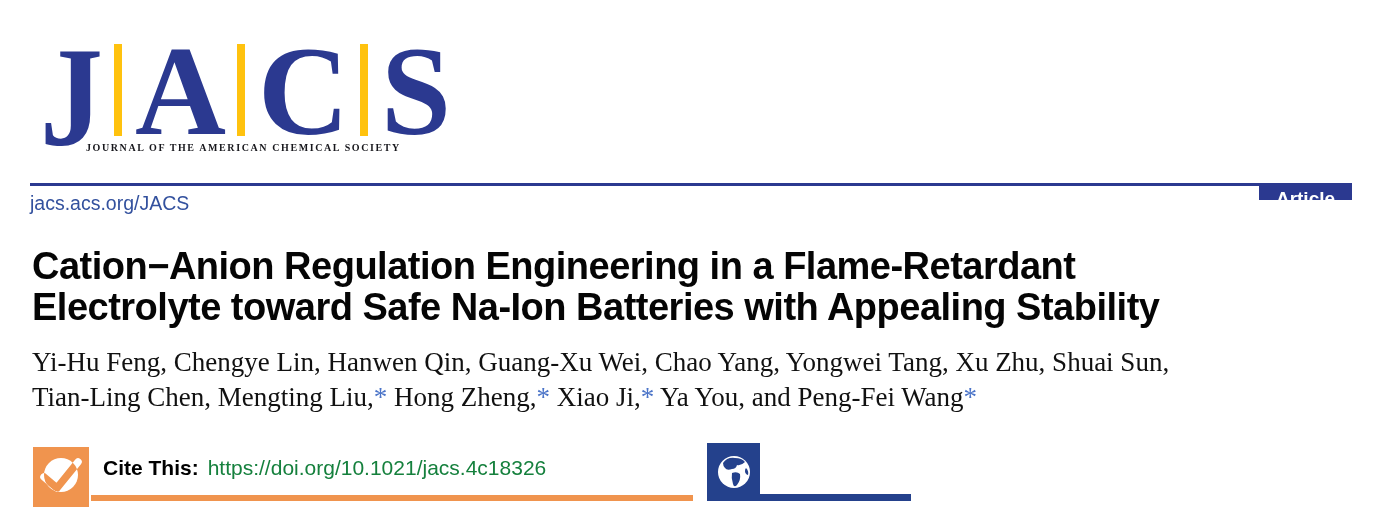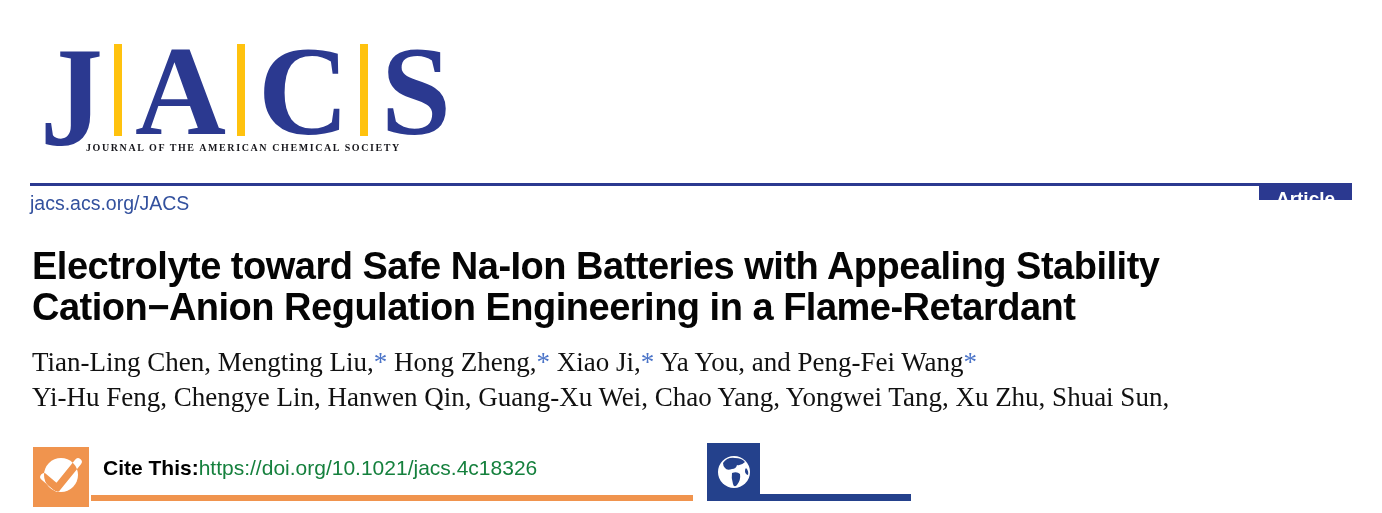--- a/index.html
+++ b/index.html
@@ -73,21 +73,21 @@
   .cite-icon-box {
     position: absolute; left: 33px; top: 447px;
     width: 56px; height: 60px; background: #F0944E;
   }
   .cite-underline {
     position: absolute; left: 91px; top: 495px;
     width: 602px; height: 6px; background: #F0944E;
   }
   .cite-text {
     position: absolute; left: 103px; top: 456px;
-    font-size: 21px; display: flex; align-items: baseline;
+    font-size: 21px; display: flex; gap: 9px; align-items: baseline;
   }
   .cite-label { font-weight: bold; color: #000000; }
   .doi-link { color: #15803d; text-decoration: none; }
 
   
   .globe-box {
     position: absolute; left: 707px; top: 443px;
     width: 53px; height: 58px; background: #24418C;
     display: flex; align-items: center; justify-content: center;
   }
@@ -119,27 +119,27 @@
     <div class="tagline">JOURNAL OF THE AMERICAN CHEMICAL SOCIETY</div>
   </div>
 
   <div class="header-rule">
     <div class="article-badge">Article</div>
   </div>
 
   <a class="pubs-link" href="#">jacs.acs.org/JACS</a>
 
   <div class="paper-title">
+    <div>Cation−Anion Regulation Engineering in a Flame-Retardant</div>
     <div>Electrolyte toward Safe Na-Ion Batteries with Appealing Stability</div>
-    <div>Cation−Anion Regulation Engineering in a Flame-Retardant</div>
   </div>
 
   <div class="authors">
+    <div>Yi-Hu Feng, Chengye Lin, Hanwen Qin, Guang-Xu Wei, Chao Yang, Yongwei Tang, Xu Zhu, Shuai Sun,</div>
     <div><span>Tian-Ling Chen, Mengting Liu,</span><span class="star">*</span><span> Hong Zheng,</span><span class="star">*</span><span> Xiao Ji,</span><span class="star">*</span><span> Ya You, and Peng-Fei Wang</span><span class="star">*</span></div>
-    <div>Yi-Hu Feng, Chengye Lin, Hanwen Qin, Guang-Xu Wei, Chao Yang, Yongwei Tang, Xu Zhu, Shuai Sun,</div>
   </div>
 
   <div class="cite-icon-box">
     <svg width="56" height="60" viewBox="0 0 56 58" aria-hidden="true">
       <defs>
         <clipPath id="cite-circle-clip">
             <circle cx="28" cy="27" r="17"></circle>
           </clipPath>
       </defs>
       <circle cx="28" cy="27" r="17" fill="#ffffff"></circle>

